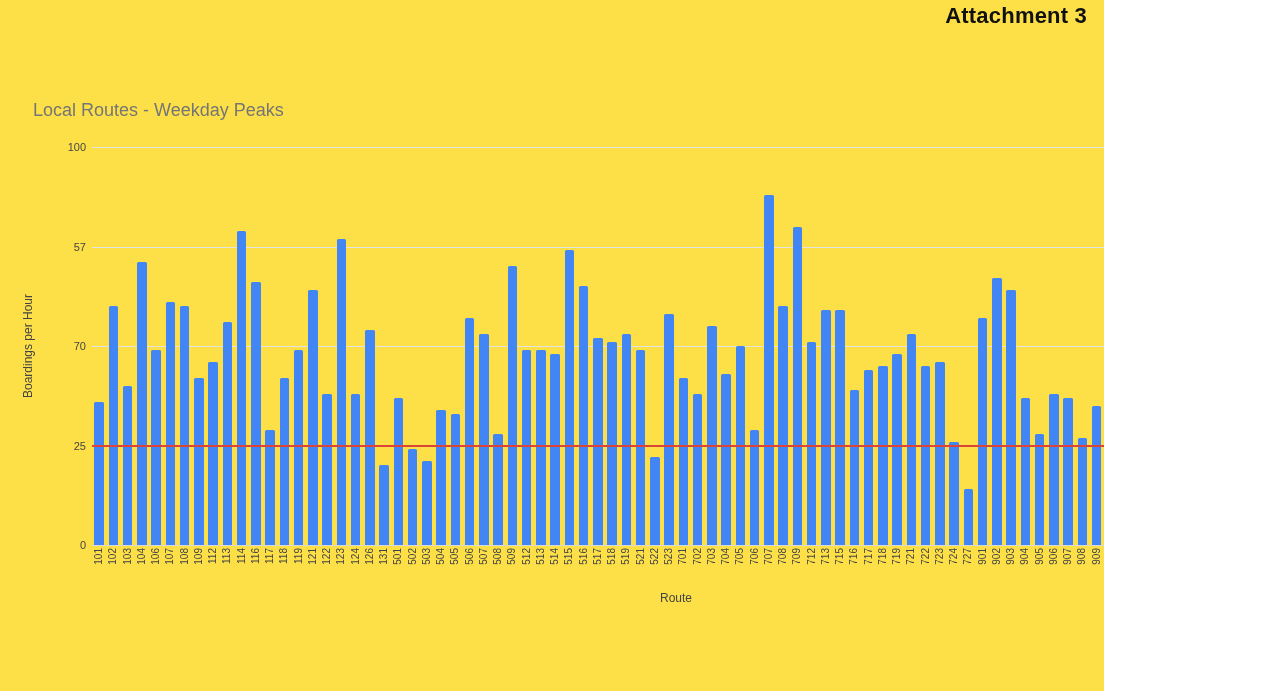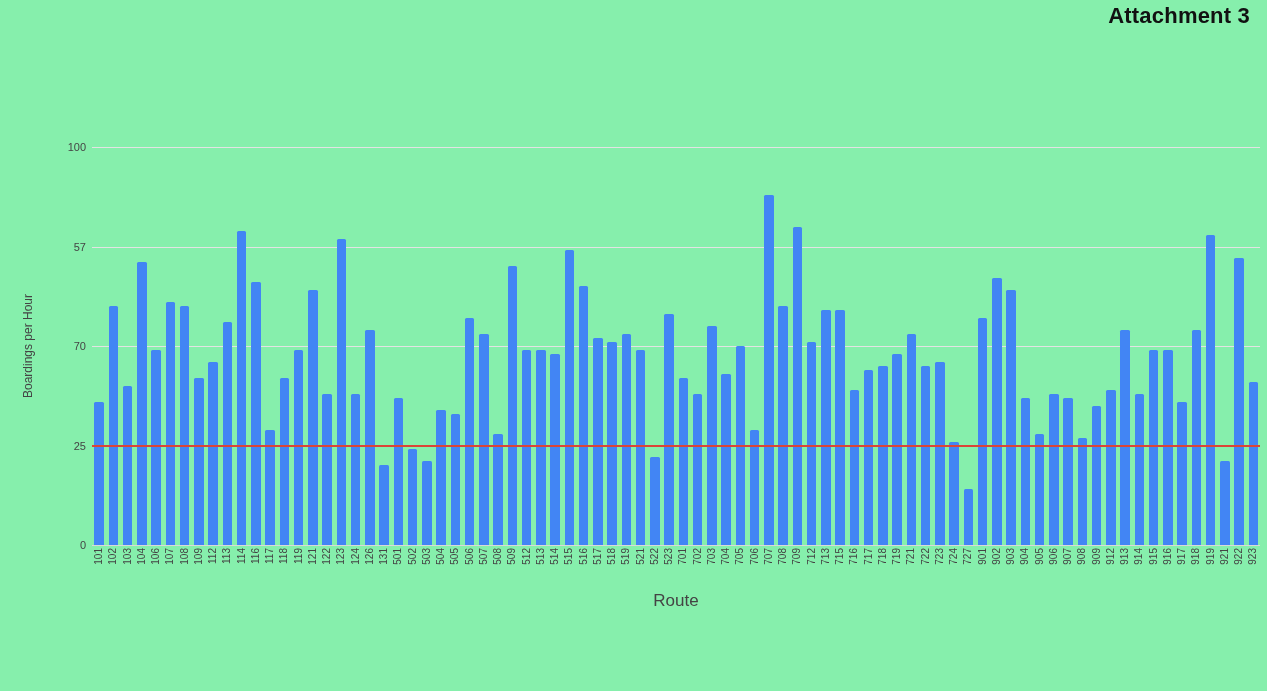--- a/index.html
+++ b/index.html
@@ -1,20 +1,20 @@
 <!DOCTYPE html>
 <html><head>
 <meta charset="utf-8">
 <style>
   html, body { margin: 0; padding: 0; background: #ffffff; }
   .page {
     position: relative;
-    width: 1267px;
+    width: 1104px;
     height: 691px;
-    background: #86efac;
+    background: #fde047;
     font-family: "Liberation Sans", sans-serif;
     overflow: hidden;
   }
   .attachment-label {
     position: absolute;
     top: 3px;
     right: 17px;
     font-size: 22px;
     font-weight: 700;
     color: #111111;
@@ -110,21 +110,21 @@
     font-size: 10px;
     line-height: 1;
     color: #444444;
   }
   .x-axis-title {
     position: absolute;
     left: 92px;
     width: 1168px;
     top: 591px;
     text-align: center;
-    font-size: 17px;
+    font-size: 12px;
     color: #444444;
   }
   .legend-row {
     position: absolute;
     left: 8px;
     top: 654px;
     display: flex;
     align-items: center;
     gap: 9px;
     font-size: 19px;
@@ -138,20 +138,21 @@
     margin-top: 2px;
   }
 </style>
 </head>
 <body>
 
 <div class="page">
 
   <div class="attachment-label">Attachment 3</div>
 
+  <div class="chart-title">Local Routes - Weekday Peaks</div>
 
   <div class="y-axis-title">Boardings per Hour</div>
 
   <div class="y-ticks">
       <div class="y-tick" style="top: 100%;">0</div>
       <div class="y-tick" style="top: 75%;">25</div>
       <div class="y-tick" style="top: 50%;">70</div>
       <div class="y-tick" style="top: 25%;">57</div>
       <div class="y-tick" style="top: 0%;">100</div>
     </div>

